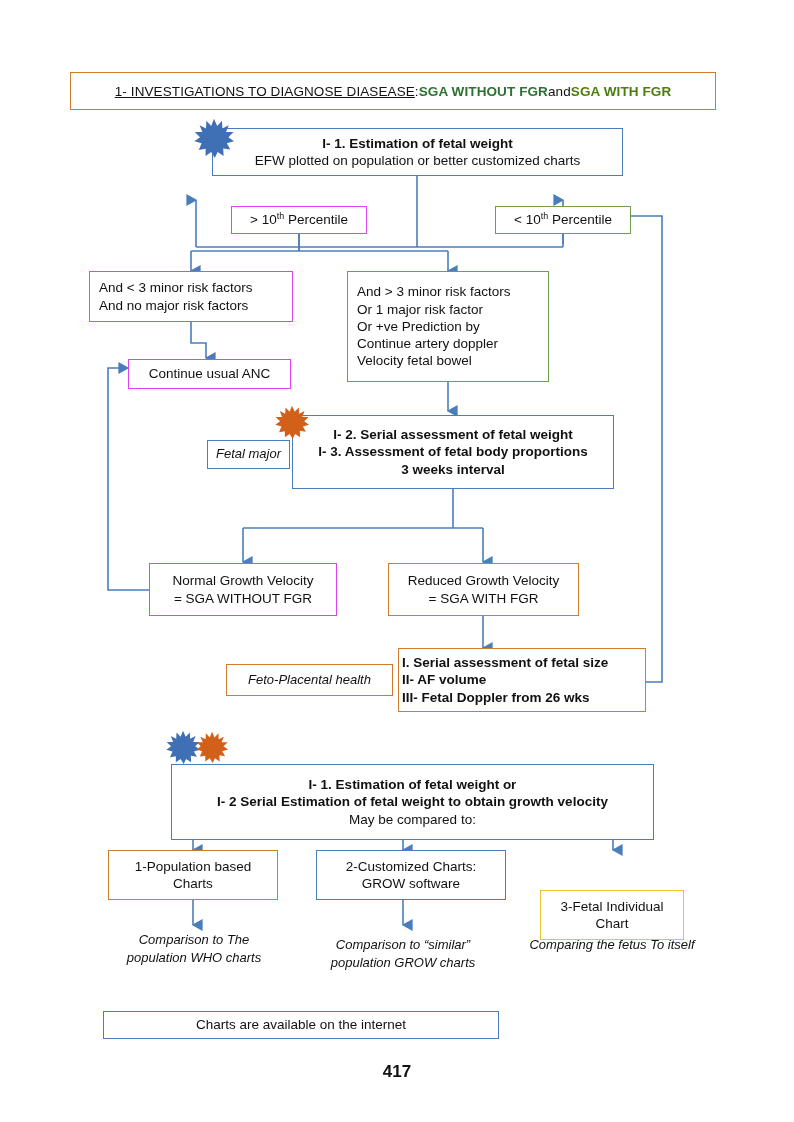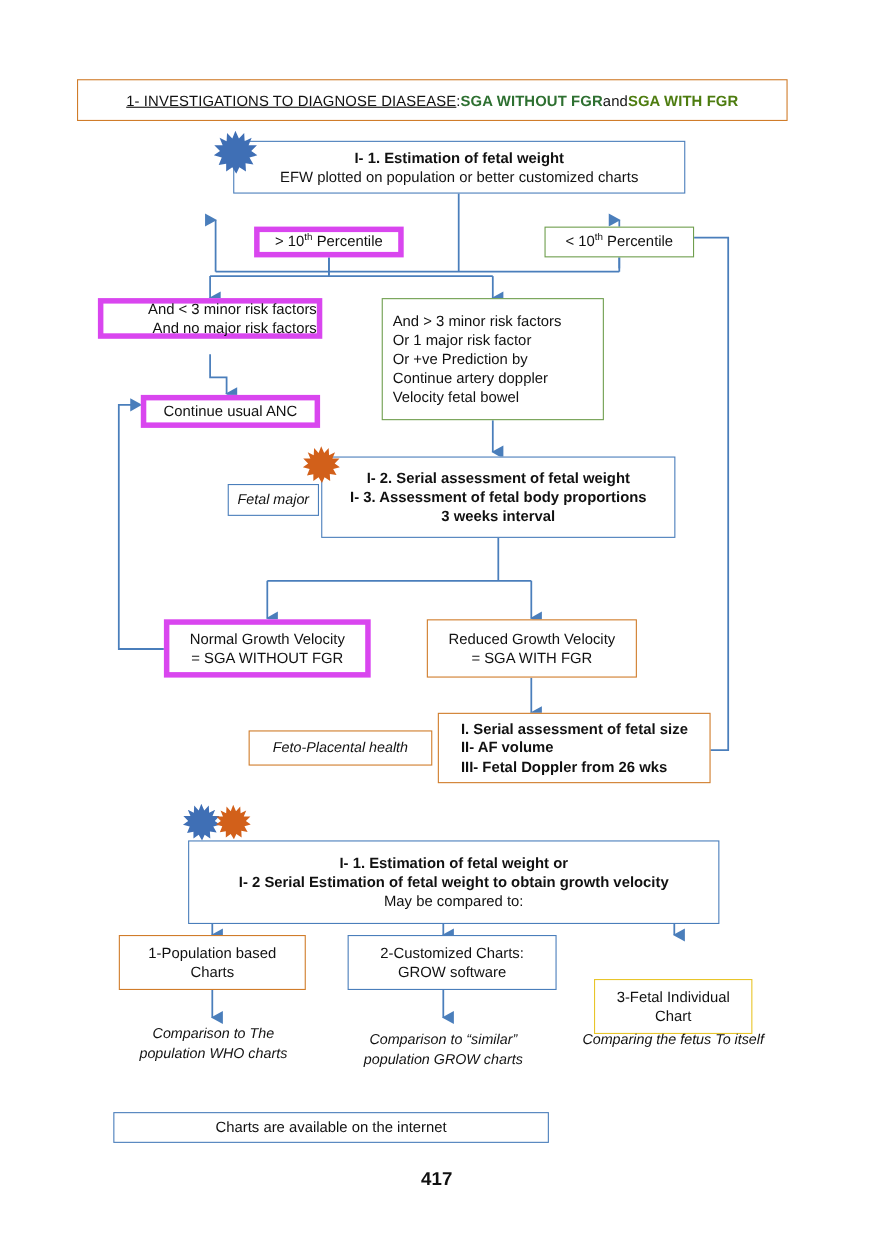--- a/index.html
+++ b/index.html
@@ -34,21 +34,21 @@
     background: #ffffff;
     display: flex;
     flex-direction: column;
     align-items: center;
     justify-content: center;
     text-align: center;
     line-height: 1.28;
     z-index: 3;
   }
   .node .ln { display: block; width: 100%; }
-  .b-gray   { border: 5px solid #d946ef; }
+  .b-gray   { border: 1px solid #d946ef; }
   .b-green  { border: 1px solid #6f9e4e; }
   .b-blue   { border: 1px solid #4a7ebb; }
   .b-orange { border: 1px solid #d07c2a; }
   .b-yellow { border: 1px solid #e8c52a; margin-top: 40px; }
   .t-left   { text-align: left; align-items: flex-start; }
   .bold     { font-weight: bold; }
   .ital     { font-style: italic; }
 
   
   #header-banner {
@@ -184,21 +184,21 @@
   </div>
 
   <div class="node b-gray" style="left:231px; top:206px; width:136px; height:28px; font-size:13.5px;">
     <span class="ln"><span>&gt; 10</span><sup>th</sup><span> Percentile</span></span>
   </div>
 
   <div class="node b-green" style="left:495px; top:206px; width:136px; height:28px; font-size:13.5px;">
     <span class="ln"><span>&lt; 10</span><sup>th</sup><span> Percentile</span></span>
   </div>
 
-  <div class="node b-gray t-left" style="left:89px; top:271px; width:204px; height:37px; font-size:13.5px; padding-left:9px;text-align:right;">
+  <div class="node b-gray t-left" style="left:89px; top:271px; width:204px; height:51px; font-size:13.5px; padding-left:9px;">
     <span class="ln">And &lt; 3 minor risk factors</span>
     <span class="ln">And no major risk factors</span>
   </div>
 
   <div class="node b-green t-left" style="left:347px; top:271px; width:202px; height:111px; font-size:13.5px; padding-left:9px;">
     <span class="ln">And &gt; 3 minor risk factors</span>
     <span class="ln">Or 1 major risk factor</span>
     <span class="ln">Or +ve Prediction by</span>
     <span class="ln">Continue artery doppler</span>
     <span class="ln">Velocity fetal bowel</span>
@@ -225,21 +225,21 @@
 
   <div class="node b-orange" style="left:388px; top:563px; width:191px; height:53px; font-size:13.5px;">
     <span class="ln">Reduced Growth Velocity</span>
     <span class="ln">= SGA WITH FGR</span>
   </div>
 
   <div class="node b-orange" style="left:226px; top:664px; width:167px; height:32px; font-size:13px;">
     <span class="ln ital">Feto-Placental health</span>
   </div>
 
-  <div class="node b-orange t-left" style="left:398px; top:648px; width:248px; height:64px; font-size:13.5px; padding-left:20px;">
+  <div class="node b-orange t-left" style="left:398px; top:648px; width:248px; height:64px; font-size:13.5px; padding-left:3px;">
     <span class="ln bold">I. Serial assessment of fetal size</span>
     <span class="ln bold">II- AF volume</span>
     <span class="ln bold">III- Fetal Doppler from 26 wks</span>
   </div>
 
   <div class="node b-blue" style="left:171px; top:764px; width:483px; height:76px; font-size:13.5px;">
     <span class="ln bold">I- 1. Estimation of fetal weight or</span>
     <span class="ln bold">I- 2 Serial Estimation of fetal weight to obtain growth velocity</span>
     <span class="ln">May be compared to:</span>
   </div>

